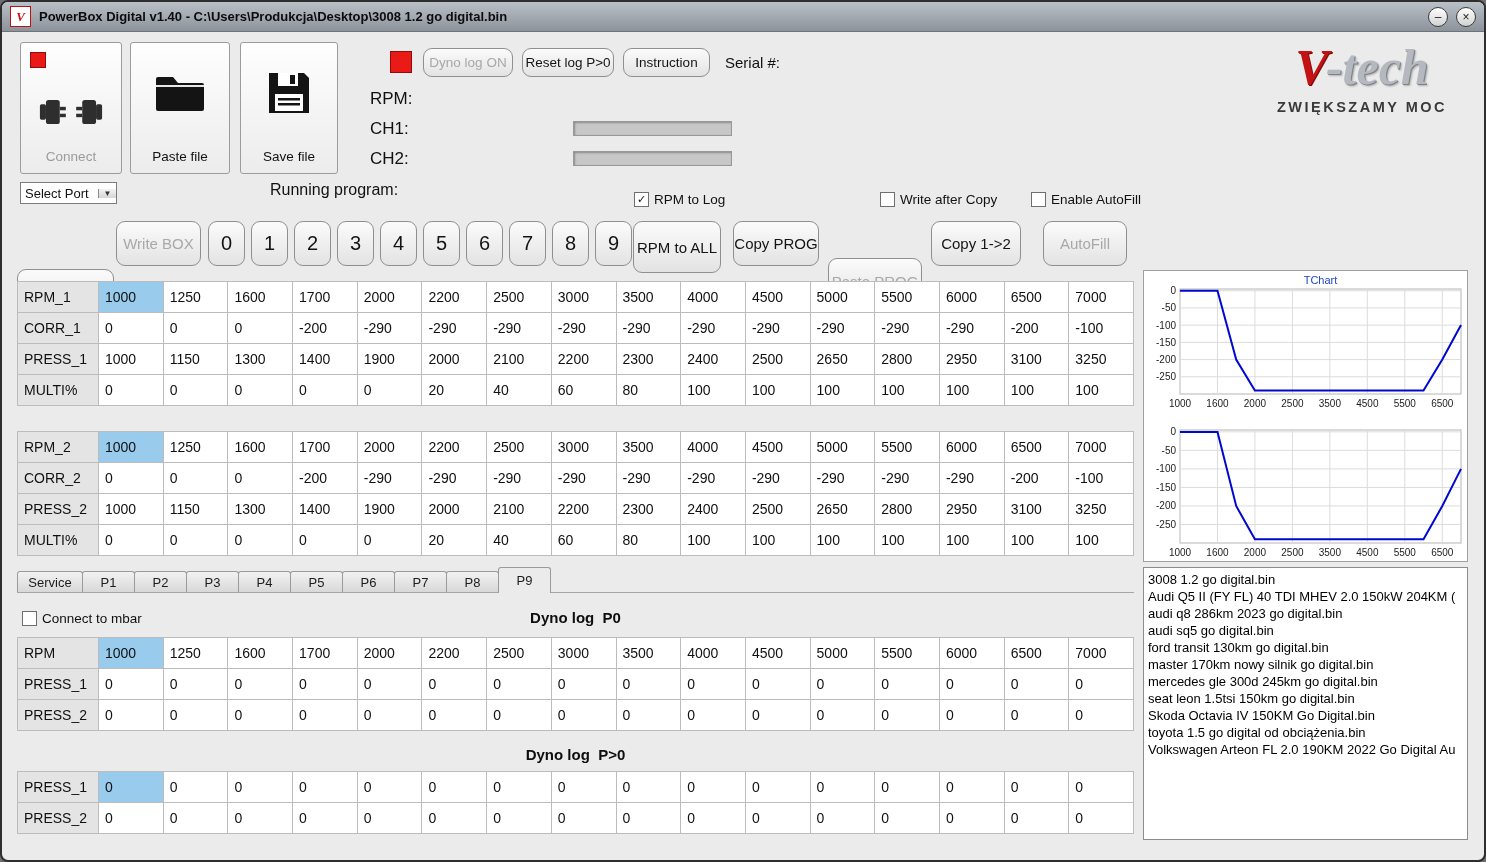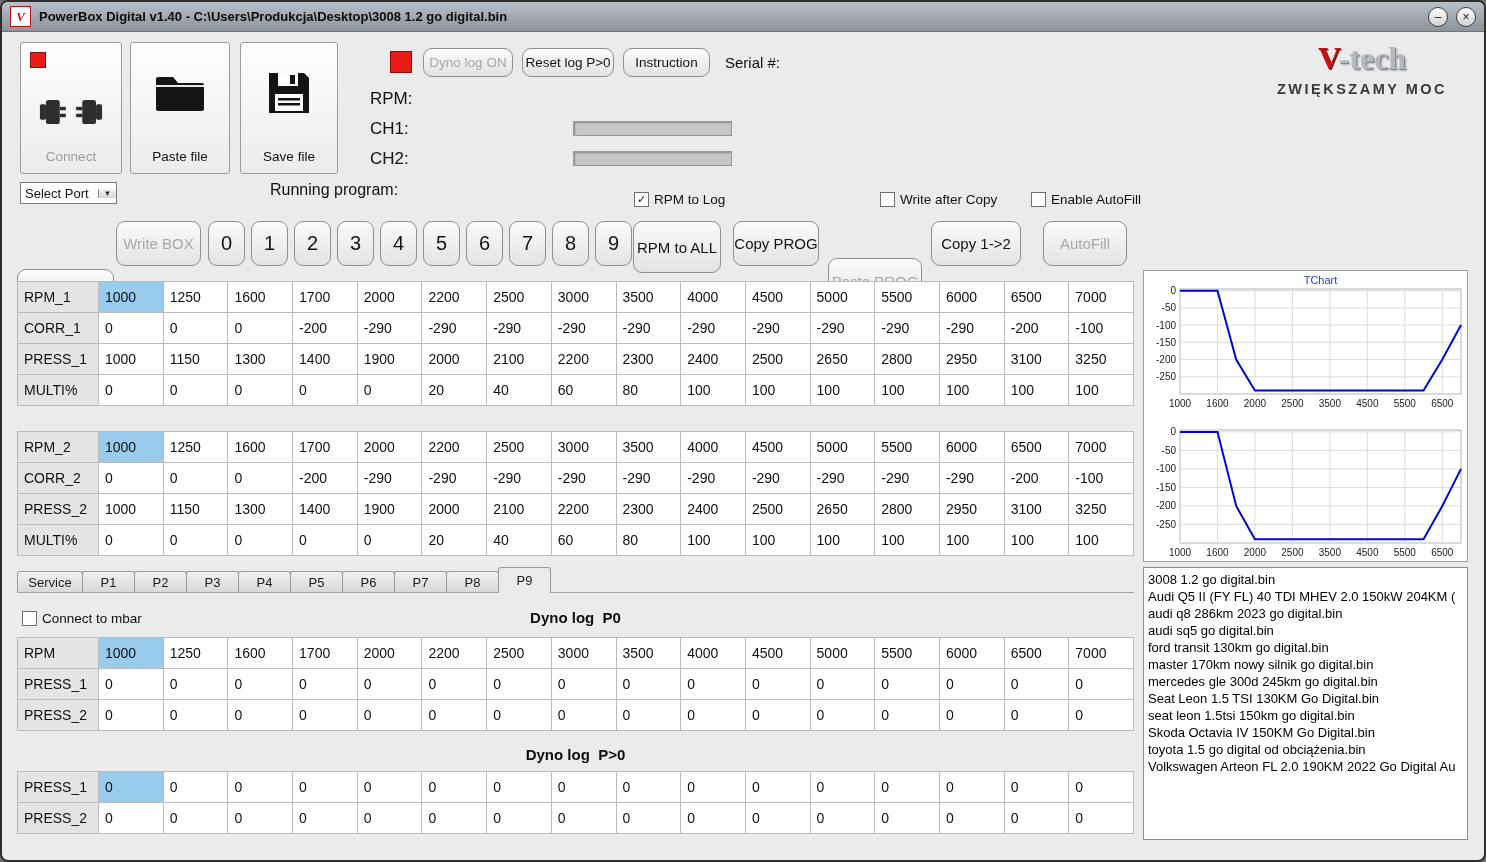--- a/index.html
+++ b/index.html
@@ -56,21 +56,21 @@
   .dyno-title{position:absolute;left:15px;width:1117px;text-align:center;font-weight:bold;
     font-size:15px;color:#0e0e0e;white-space:pre;}
   .chart-panel{position:absolute;left:1141px;top:268px;width:325px;height:292px;background:#fff;
     border:1px solid #9f9f9f;box-sizing:border-box;}
   svg text{font-family:"Liberation Sans",sans-serif;}
   .files{position:absolute;left:1141px;top:565px;width:325px;height:273px;background:#fff;
     border:1px solid #8c8c8c;box-sizing:border-box;padding:3px 4px;overflow:hidden;
     font-size:13px;line-height:17px;color:#000;}
   .file-item{white-space:nowrap;overflow:hidden;cursor:default;}
   .brand{position:absolute;left:1254px;top:40px;width:212px;text-align:center;}
-  .brand-logo{font-family:"Liberation Serif",serif;font-weight:bold;font-size:32px;
+  .brand-logo{font-family:"Liberation Serif",serif;font-style:italic;font-weight:bold;font-size:50px;
     line-height:1;color:#b4b8bf;text-shadow:1px 1px 0 #7e838a,2px 2px 2px rgba(0,0,0,.25);white-space:nowrap;}
   .brand-mark{color:#c41212;text-shadow:1px 1px 0 #7a0c0c;}
   .brand-tagline{margin-top:7px;font-size:14.5px;font-weight:bold;letter-spacing:2.5px;color:#3a3a3a;white-space:nowrap;}
 </style>
 </head>
 <body>
 
 <div class="window">
 
   <div class="titlebar">
@@ -528,21 +528,20 @@
   </div>
 
   <div class="files">
       <div class="file-item">3008 1.2 go digital.bin</div>
       <div class="file-item">Audi Q5 II (FY FL) 40 TDI MHEV 2.0 150kW 204KM (</div>
       <div class="file-item">audi q8 286km 2023 go digital.bin</div>
       <div class="file-item">audi sq5 go digital.bin</div>
       <div class="file-item">ford transit 130km go digital.bin</div>
       <div class="file-item">master 170km nowy silnik go digital.bin</div>
       <div class="file-item">mercedes gle 300d 245km go digital.bin</div>
-      <div class="file-item">Seat Leon 1.5 TSI 130KM Go Digital.bin</div>
       <div class="file-item">seat leon 1.5tsi 150km go digital.bin</div>
       <div class="file-item">Skoda Octavia IV 150KM Go Digital.bin</div>
       <div class="file-item">toyota 1.5 go digital od obciążenia.bin</div>
       <div class="file-item">Volkswagen Arteon FL 2.0 190KM 2022 Go Digital Au</div>
     </div>
 
   <div class="brand">
     <div class="brand-logo"><span class="brand-mark">V</span><span>-tech</span></div>
     <div class="brand-tagline">ZWIĘKSZAMY MOC</div>
   </div>

